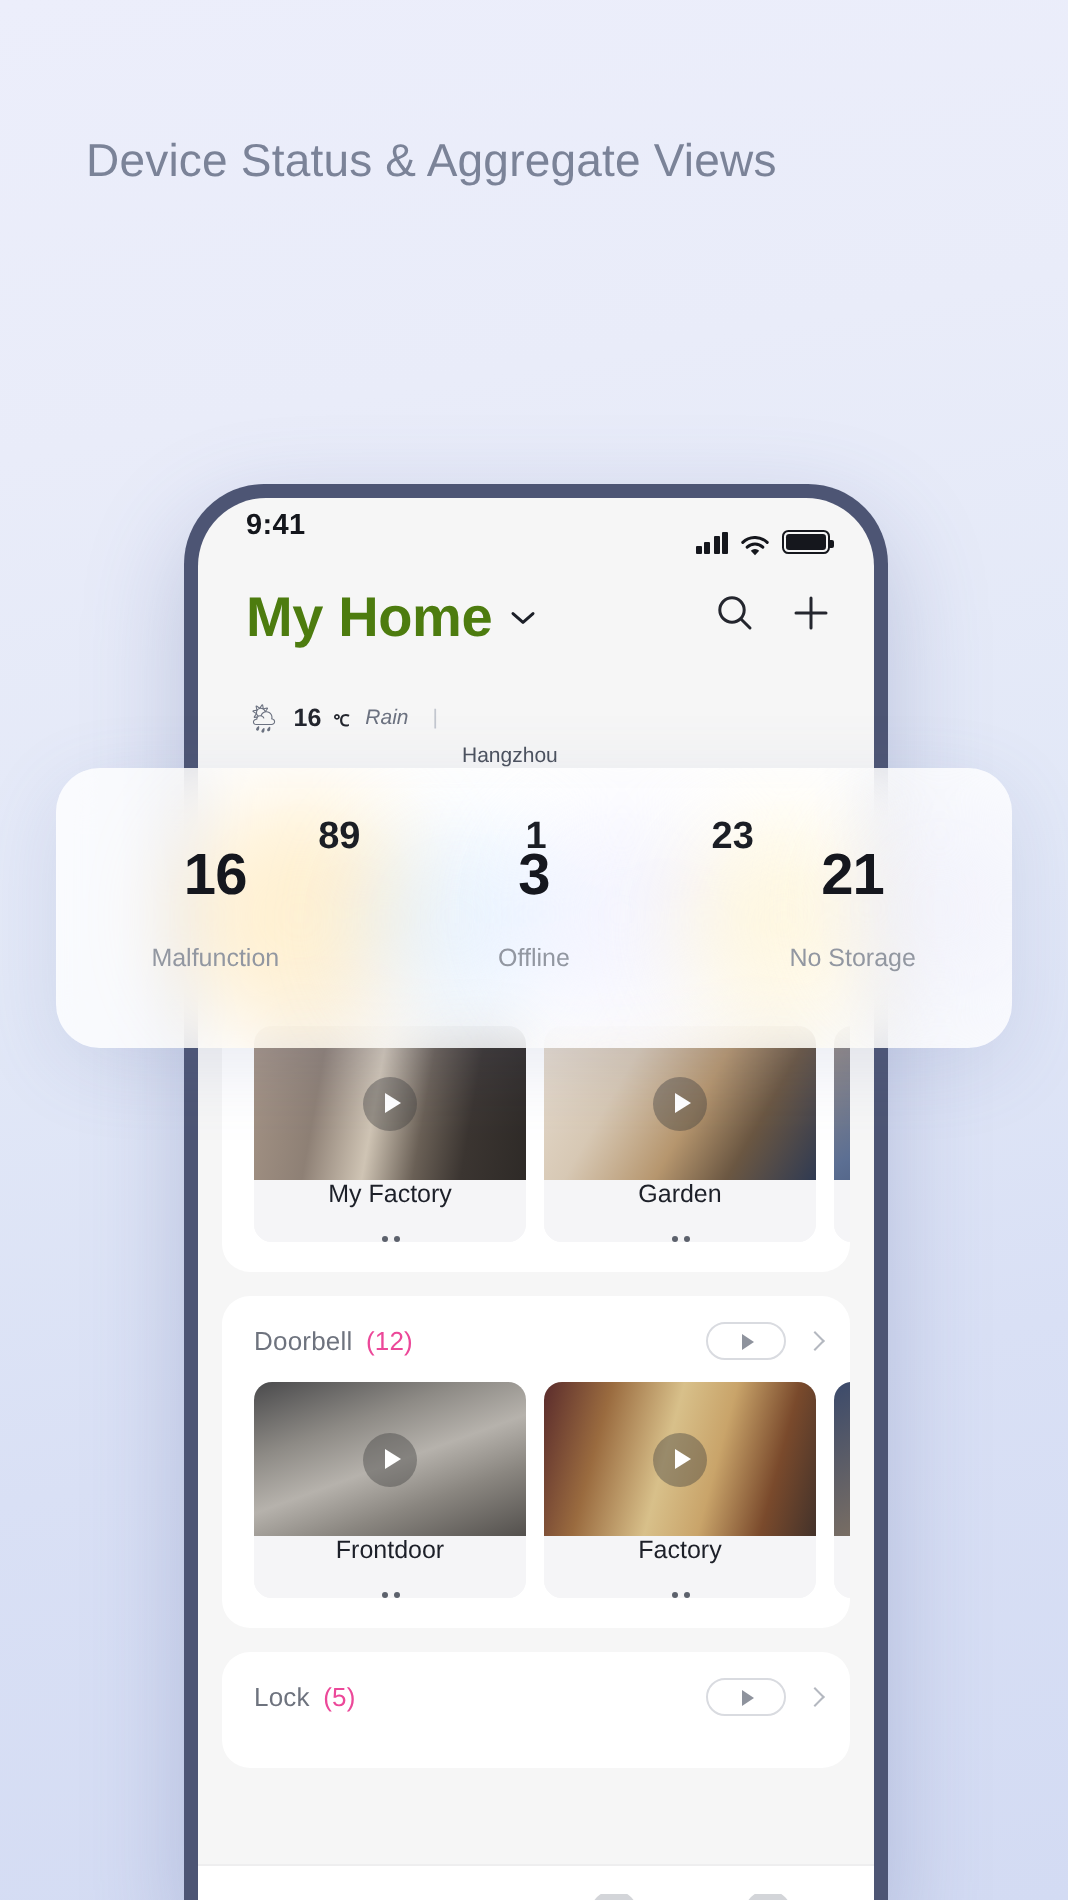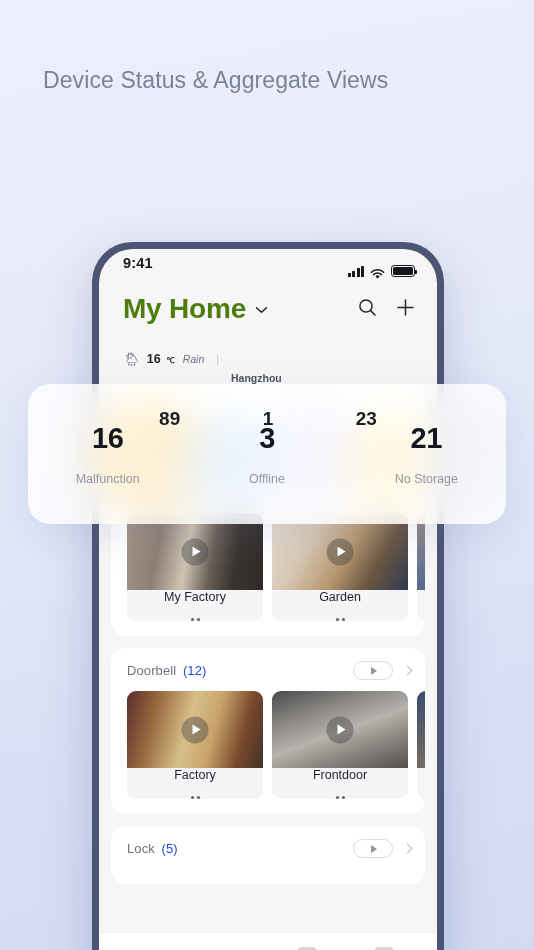--- a/index.html
+++ b/index.html
@@ -74,21 +74,21 @@
   .home-acts { display: flex; align-items: center; gap: 19px; }
   .weather {
     display: flex; align-items: center; gap: 6px;
     margin-top: 9px; font-size: 10.5px; color: #6c7280;
   }
   .weather .emoji { font-size: 14px; line-height: 1; }
   .weather .deg { font-size: 12.5px; font-weight: 700; color: #23262e; }
   .weather .unit { font-size: 8px; font-weight: 700; color: #23262e; vertical-align: super; }
   .weather .cond { margin-left: 2px; color: #6c7280; font-style: italic; }
   .weather .divider { color: #c3c7cf; margin: 0 6px; }
-  .weather .city { color: #4c525e; font-weight: 700; margin-top: 38px; }
+  .weather .city { color: #4c525e; font-weight: 400; margin-top: 38px; }
 
   
   .content { padding: 10px 12px 0 12px; }
 
   .stat-card {
     background: #fff; border-radius: 14px; padding: 14px 10px 16px;
     display: flex; position: relative; overflow: hidden;
   }
   .stat-card .blob { position: absolute; border-radius: 50%; filter: blur(16px); opacity: .55; }
   .stat-cell { flex: 1; text-align: center; position: relative; z-index: 2; }
@@ -99,21 +99,21 @@
   
   .group {
     background: #fff; border-radius: 14px; margin-top: 12px;
     padding: 13px 0 15px 0; overflow: hidden;
   }
   .group-head {
     display: flex; align-items: center; justify-content: space-between;
     padding: 0 14px 0 16px; margin-bottom: 11px;
   }
   .group-name { font-size: 13px; color: #6e737e; letter-spacing: .1px; }
-  .group-name .cnt { color: #1d4ed8; margin-left: 3px; }
+  .group-name .cnt { color: #ec4899; margin-left: 3px; }
   .group-head-right { display: flex; align-items: center; gap: 11px; }
   .play-pill {
     width: 40px; height: 19px; border: 1px solid #d9dbe0; border-radius: 10px;
     display: flex; align-items: center; justify-content: center;
   }
   .play-pill .tri {
     width: 0; height: 0; border-left: 6px solid #8e939d;
     border-top: 4px solid transparent; border-bottom: 4px solid transparent;
     margin-left: 2px;
   }
@@ -328,41 +328,41 @@
           </div>
           <div class="group-head-right">
             <div class="play-pill">
                 <span class="tri"></span>
               </div>
             <span class="chev"></span>
           </div>
         </div>
         <div class="tiles">
           <div class="tile">
+            <div class="thumb th-aisle">
+                <div class="play">
+                  <span class="tri"></span>
+                </div>
+              </div>
+            <div class="meta">
+              <span class="nm">Frontdoor</span>
+              <span class="dots">
+                  <i></i>
+                  <i></i>
+                </span>
+            </div>
+          </div>
+          <div class="tile">
             <div class="thumb th-spice">
                 <div class="play">
                   <span class="tri"></span>
                 </div>
               </div>
             <div class="meta">
               <span class="nm">Factory</span>
-              <span class="dots">
-                  <i></i>
-                  <i></i>
-                </span>
-            </div>
-          </div>
-          <div class="tile">
-            <div class="thumb th-aisle">
-                <div class="play">
-                  <span class="tri"></span>
-                </div>
-              </div>
-            <div class="meta">
-              <span class="nm">Frontdoor</span>
               <span class="dots">
                   <i></i>
                   <i></i>
                 </span>
             </div>
           </div>
           <div class="tile">
             <div class="thumb th-third2"></div>
             <div class="meta">
               

